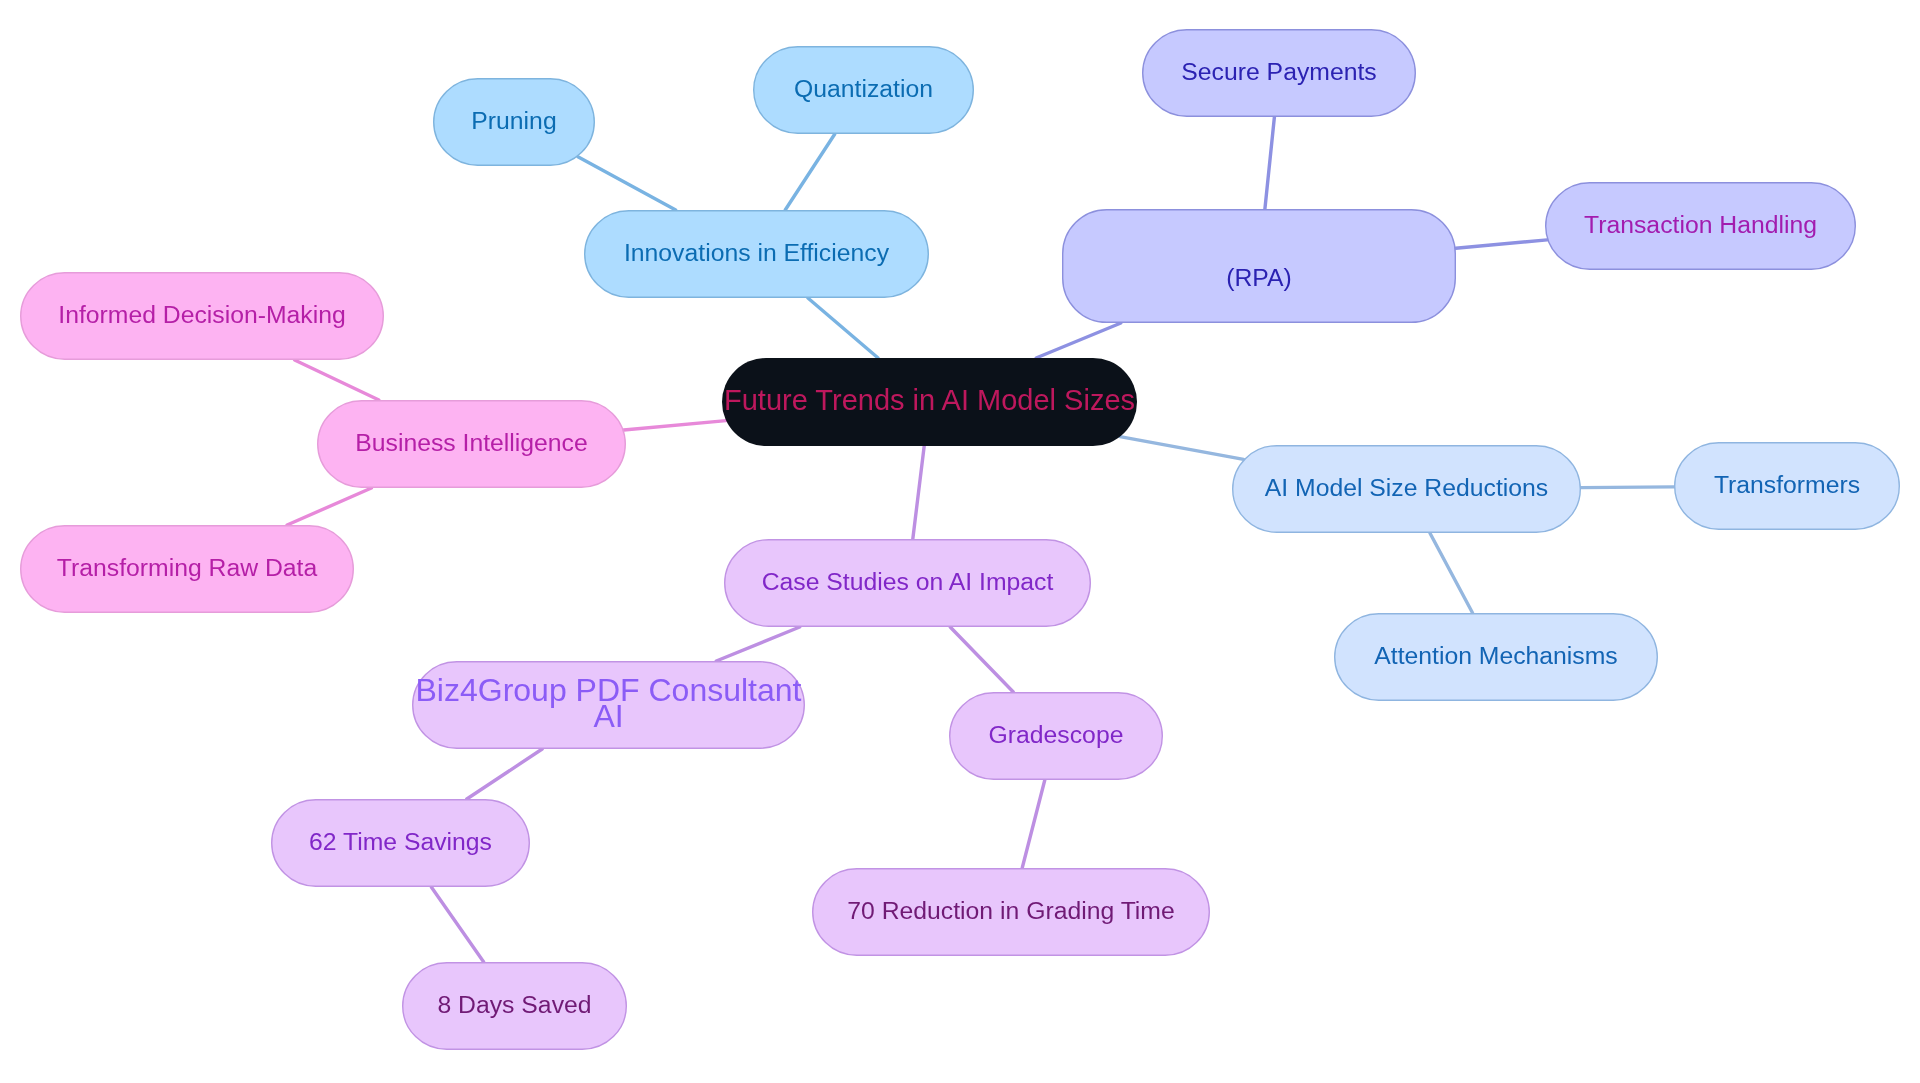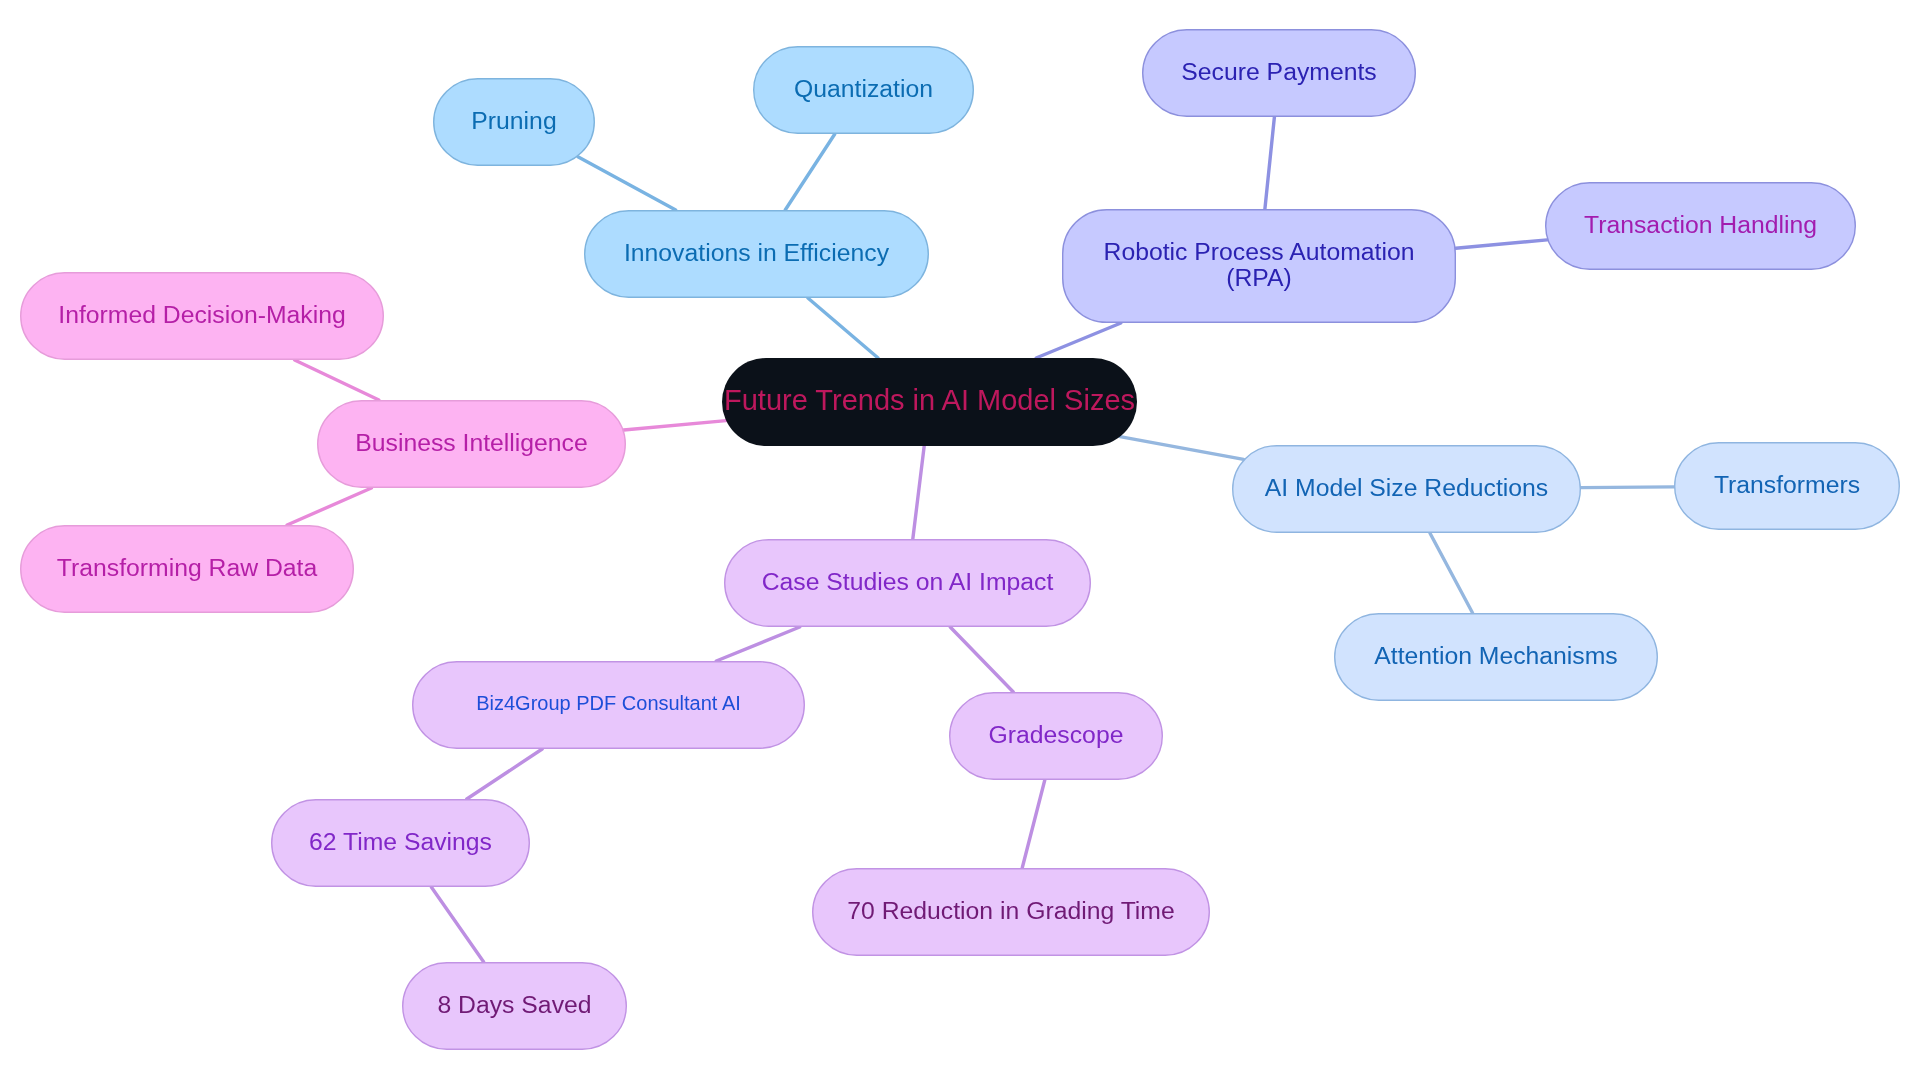--- a/index.html
+++ b/index.html
@@ -70,38 +70,38 @@
       <div class="mm-node" style="left: 753px; top: 46px; width: 221px; height: 88px; color: rgb(11, 108, 178); font-size: 24.75px;">
         <span class="mm-label" style="line-height: 25.5px;"><span>Quantization</span></span>
       </div>
       <div class="mm-node" style="left: 584px; top: 210px; width: 345px; height: 88px; color: rgb(11, 108, 178); font-size: 24.75px;">
         <span class="mm-label" style="line-height: 25.5px;"><span>Innovations in Efficiency</span></span>
       </div>
       <div class="mm-node" style="left: 1142px; top: 29px; width: 274px; height: 88px; color: rgb(43, 34, 178); font-size: 24.75px;">
         <span class="mm-label" style="line-height: 25.5px;"><span>Secure Payments</span></span>
       </div>
       <div class="mm-node" style="left: 1062px; top: 209px; width: 394px; height: 114px; color: rgb(43, 34, 178); font-size: 24.75px;">
-        <span class="mm-label" style="line-height: 25.5px;"><span>Robotic Process Automation</span><br><span>(RPA)</span></span>
+        <span class="mm-label" style="line-height: 25.5px;"><br><span>(RPA)</span></span>
       </div>
       <div class="mm-node" style="left: 1545px; top: 182px; width: 311px; height: 88px; color: #a21caf; font-size: 24.75px;">
         <span class="mm-label" style="line-height: 25.5px;"><span>Transaction Handling</span></span>
       </div>
       <div class="mm-node" style="left: 20px; top: 272px; width: 364px; height: 88px; color: rgb(181, 31, 167); font-size: 24.75px;">
         <span class="mm-label" style="line-height: 25.5px; text-align: center;"><span>Informed Decision-Making</span></span>
       </div>
       <div class="mm-node" style="left: 317px; top: 400px; width: 309px; height: 88px; color: rgb(181, 31, 167); font-size: 24.75px;">
         <span class="mm-label" style="line-height: 25.5px;"><span>Business Intelligence</span></span>
       </div>
       <div class="mm-node" style="left: 20px; top: 525px; width: 334px; height: 88px; color: rgb(181, 31, 167); font-size: 24.75px;">
         <span class="mm-label" style="line-height: 25.5px;"><span>Transforming Raw Data</span></span>
       </div>
       <div class="mm-node" style="left: 724px; top: 539px; width: 367px; height: 88px; color: rgb(129, 39, 200); font-size: 24.75px;">
         <span class="mm-label" style="line-height: 25.5px;"><span>Case Studies on AI Impact</span></span>
       </div>
-      <div class="mm-node" style="left: 412px; top: 661px; width: 393px; height: 88px; color: #1d4ed8; font-size: 20px;">
+      <div class="mm-node" style="left: 412px; top: 661px; width: 393px; height: 88px; color: #8b5cf6; font-size: 32px;">
         <span class="mm-label" style="line-height: 25.5px;"><span>Biz4Group PDF Consultant AI</span></span>
       </div>
       <div class="mm-node" style="left: 271px; top: 799px; width: 259px; height: 88px; color: rgb(129, 39, 200); font-size: 24.75px;">
         <span class="mm-label" style="line-height: 25.5px;"><span>62 Time Savings</span></span>
       </div>
       <div class="mm-node" style="left: 402px; top: 962px; width: 225px; height: 88px; color: #701a75; font-size: 24.75px;">
         <span class="mm-label" style="line-height: 25.5px;"><span>8 Days Saved</span></span>
       </div>
       <div class="mm-node" style="left: 949px; top: 692px; width: 214px; height: 88px; color: rgb(129, 39, 200); font-size: 24.75px;">
         <span class="mm-label" style="line-height: 25.5px;"><span>Gradescope</span></span>

